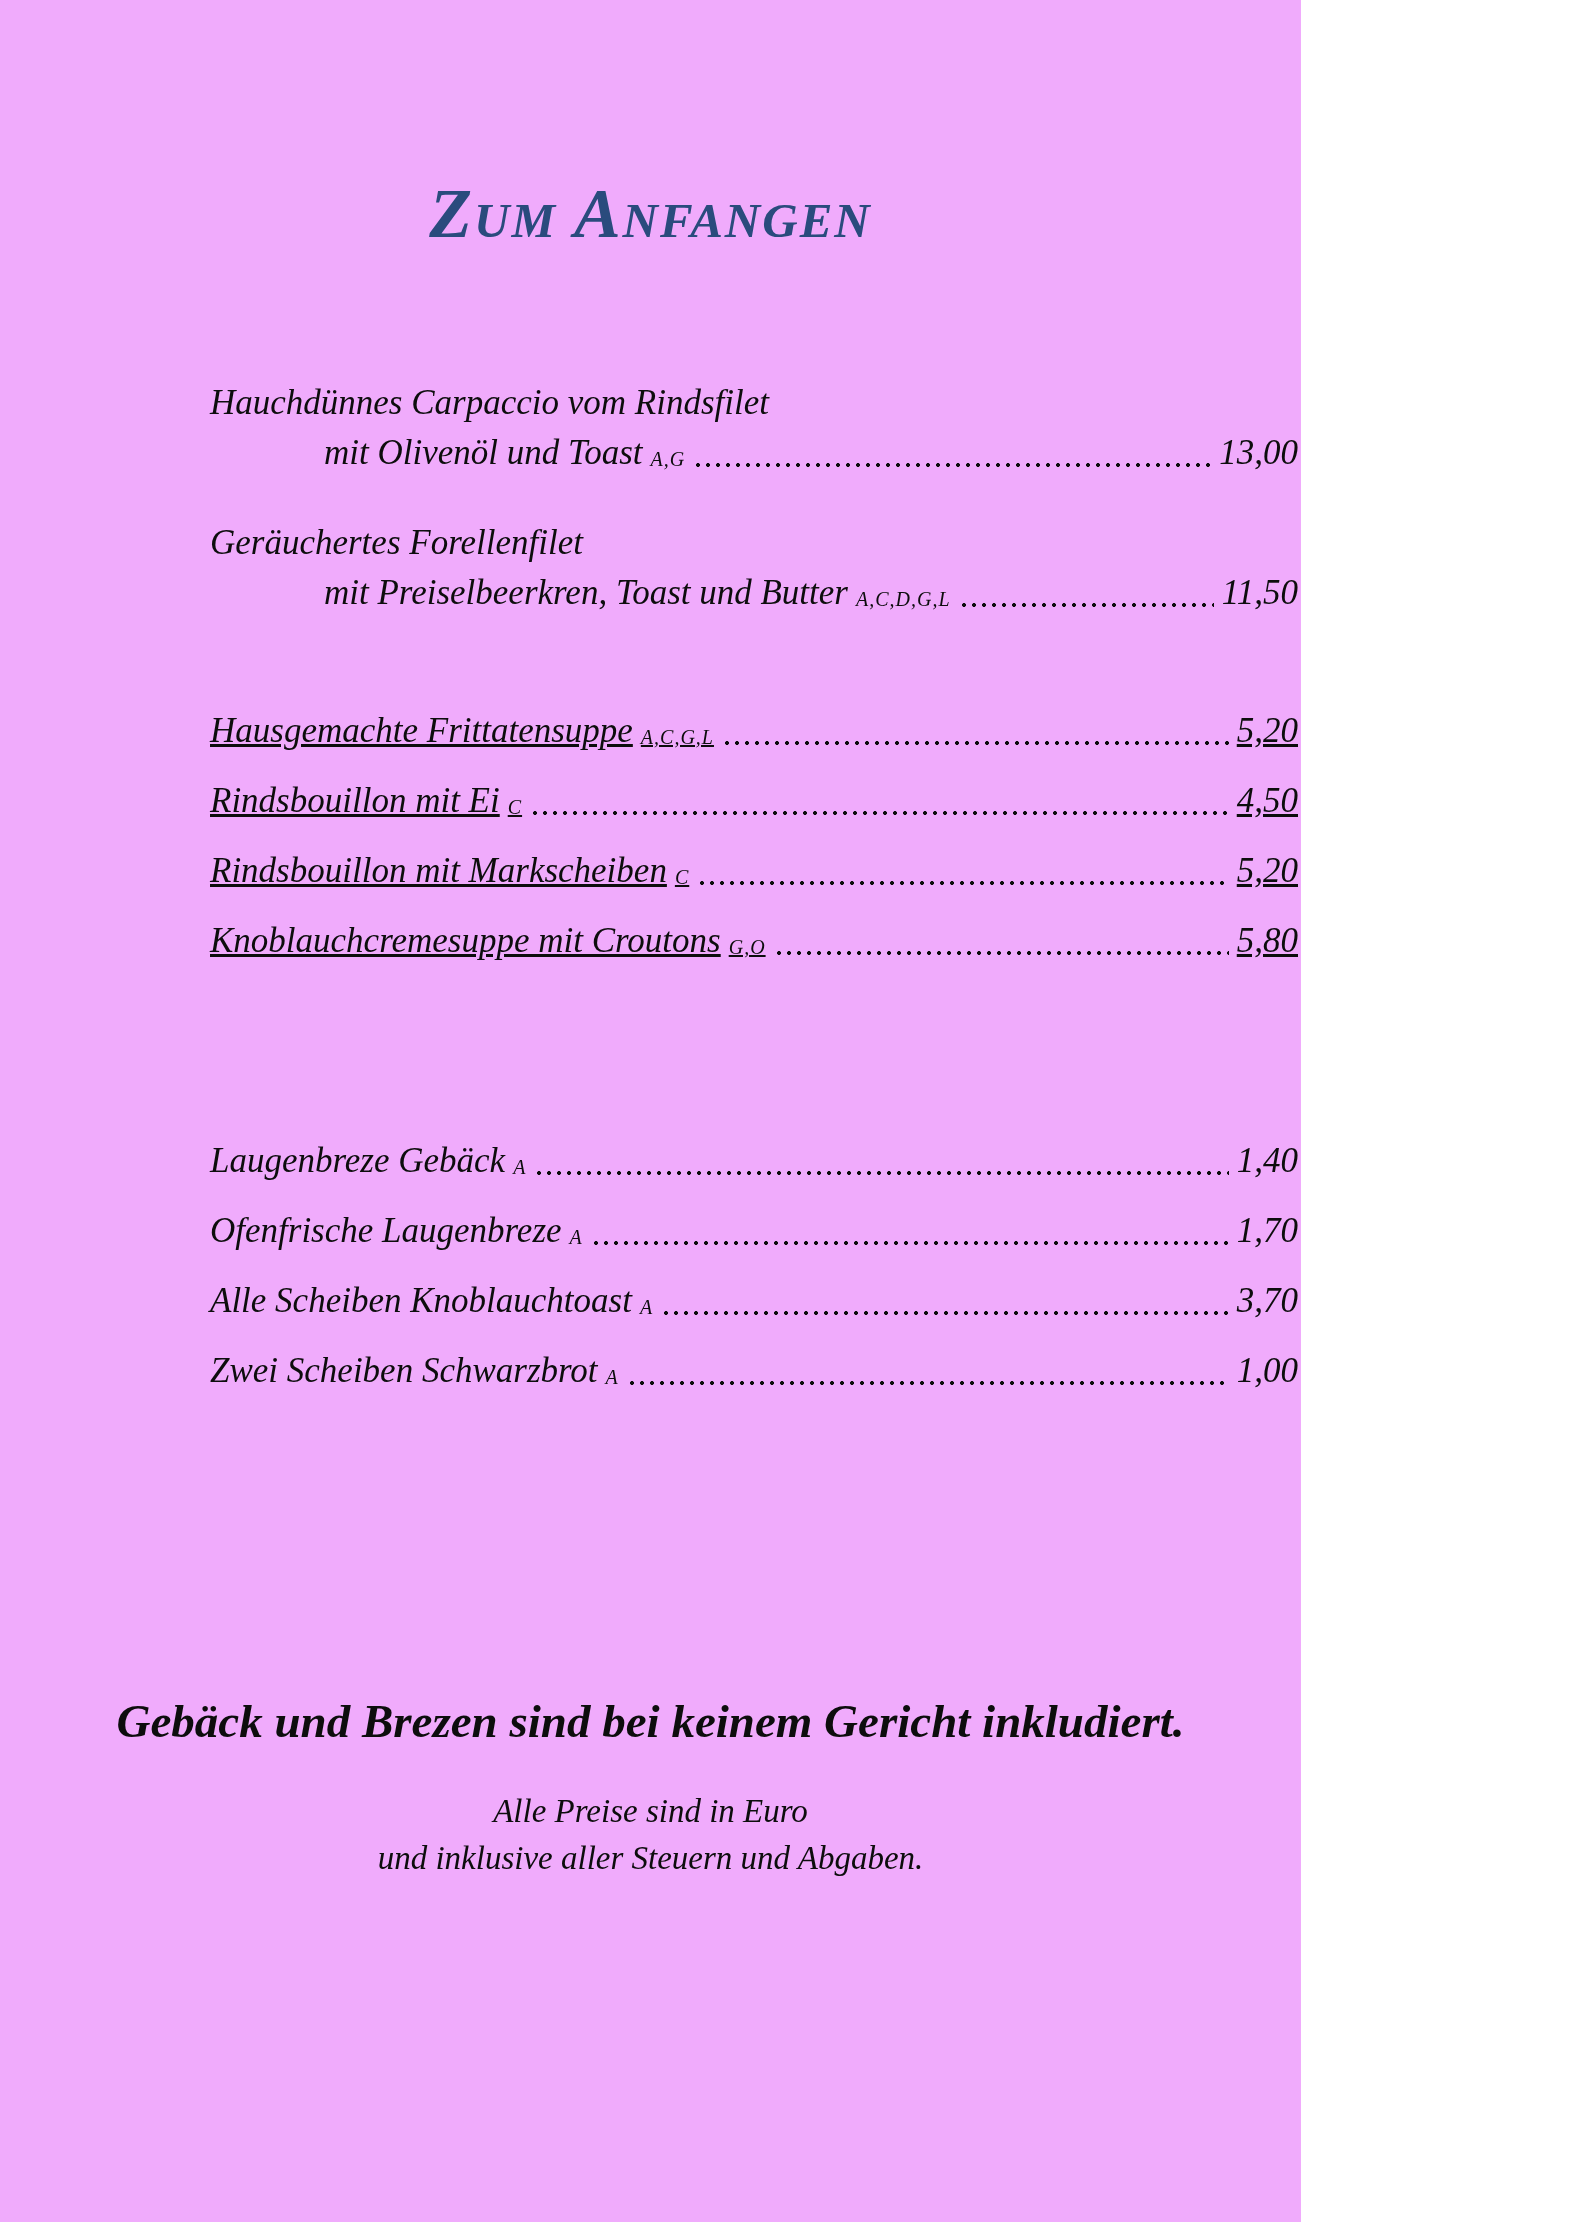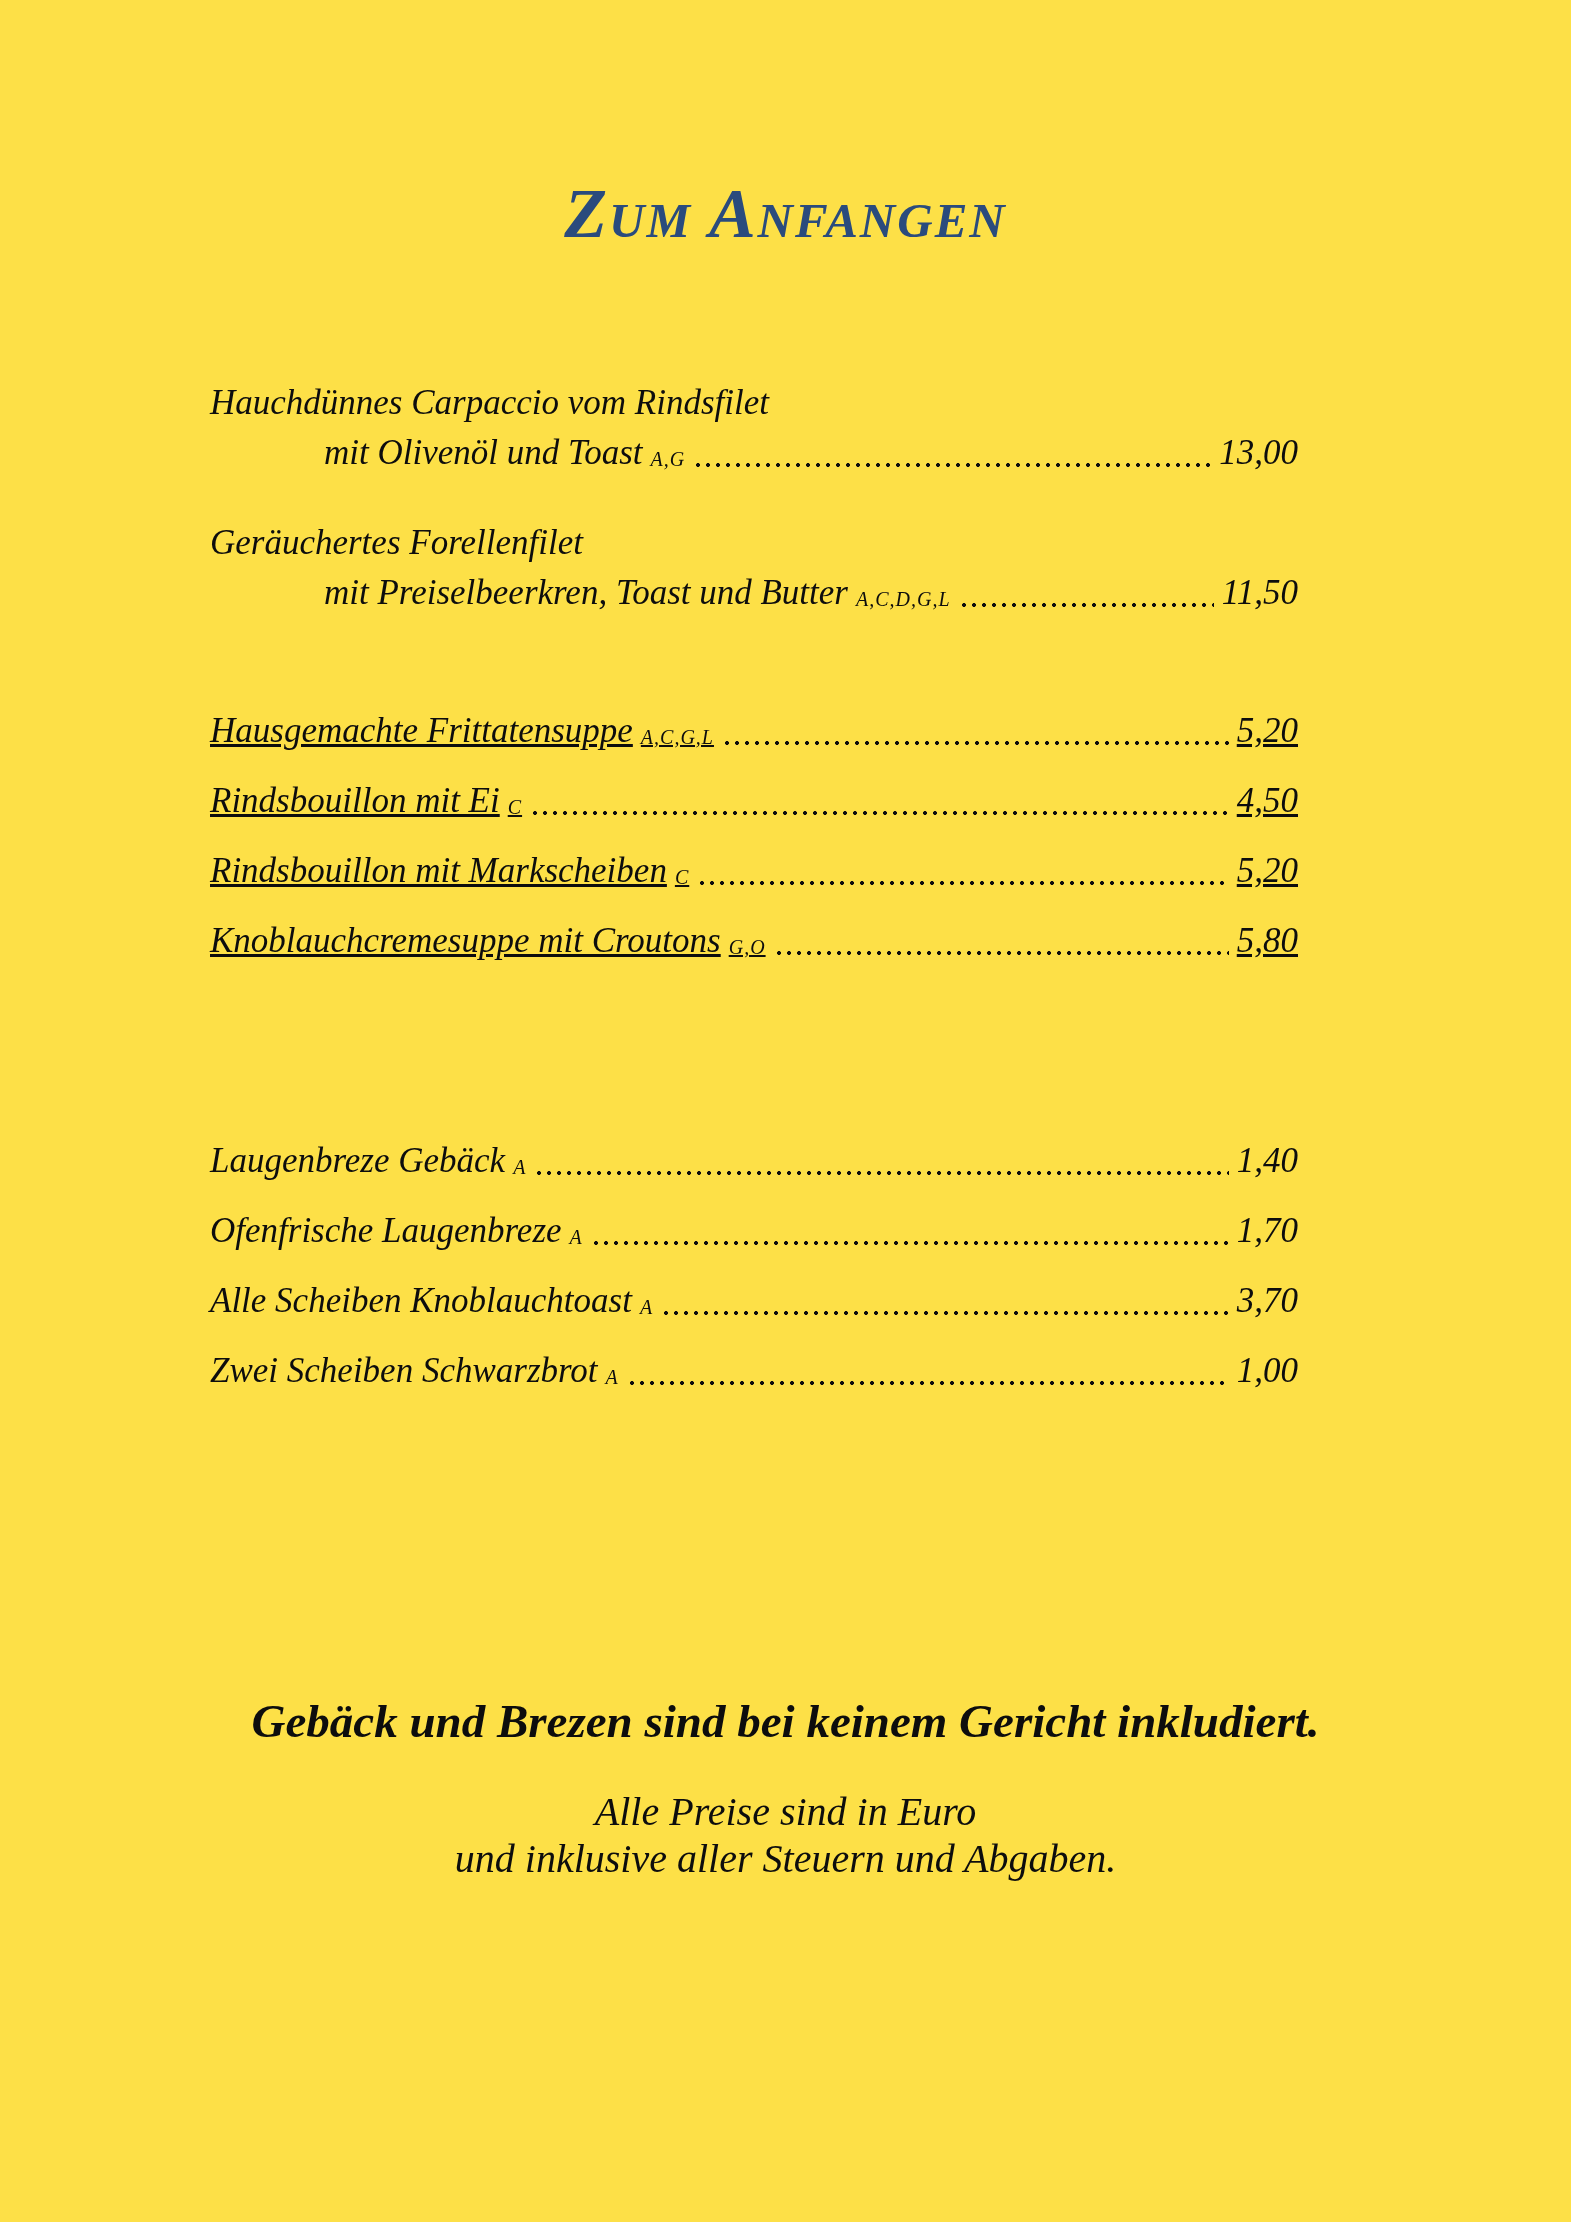--- a/index.html
+++ b/index.html
@@ -2,23 +2,23 @@
 <html><head>
 <meta charset="utf-8">
 <style>
   html, body {
     margin: 0;
     padding: 0;
     background: #ffffff;
   }
   .page {
     position: relative;
-    width: 1571px;
+    width: 1301px;
     height: 2222px;
-    background: #fde047;
+    background: #f0abfc;
     overflow: hidden;
     font-family: "Liberation Serif", "DejaVu Serif", serif;
     font-style: italic;
     color: #0d0d0d;
     box-sizing: border-box;
     padding-top: 168px;
   }
   .title {
     text-align: center;
     font-variant: small-caps;
@@ -79,21 +79,21 @@
   .note {
     margin-top: 300px;
     text-align: center;
     font-weight: 700;
     font-size: 47px;
     line-height: 50px;
   }
   .footer {
     margin-top: 42px;
     text-align: center;
-    font-size: 40px;
+    font-size: 33px;
     line-height: 47px;
     font-family: Liberation Serif, serif;
   }
 </style>
 </head>
 <body>
 
 <div class="page">
 
   <div class="title">Zum Anfangen</div>

